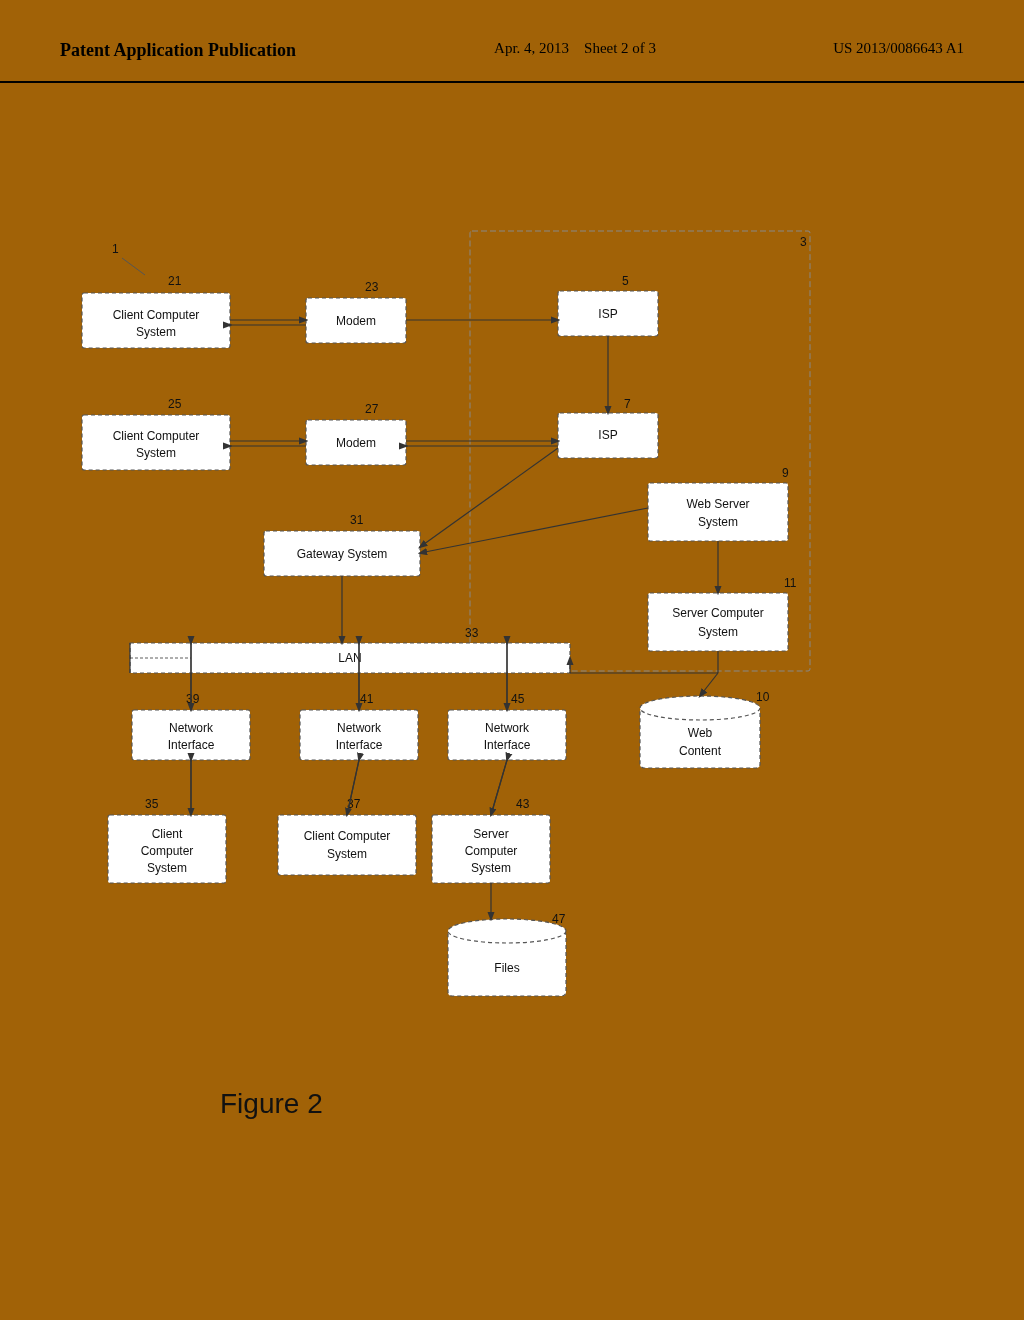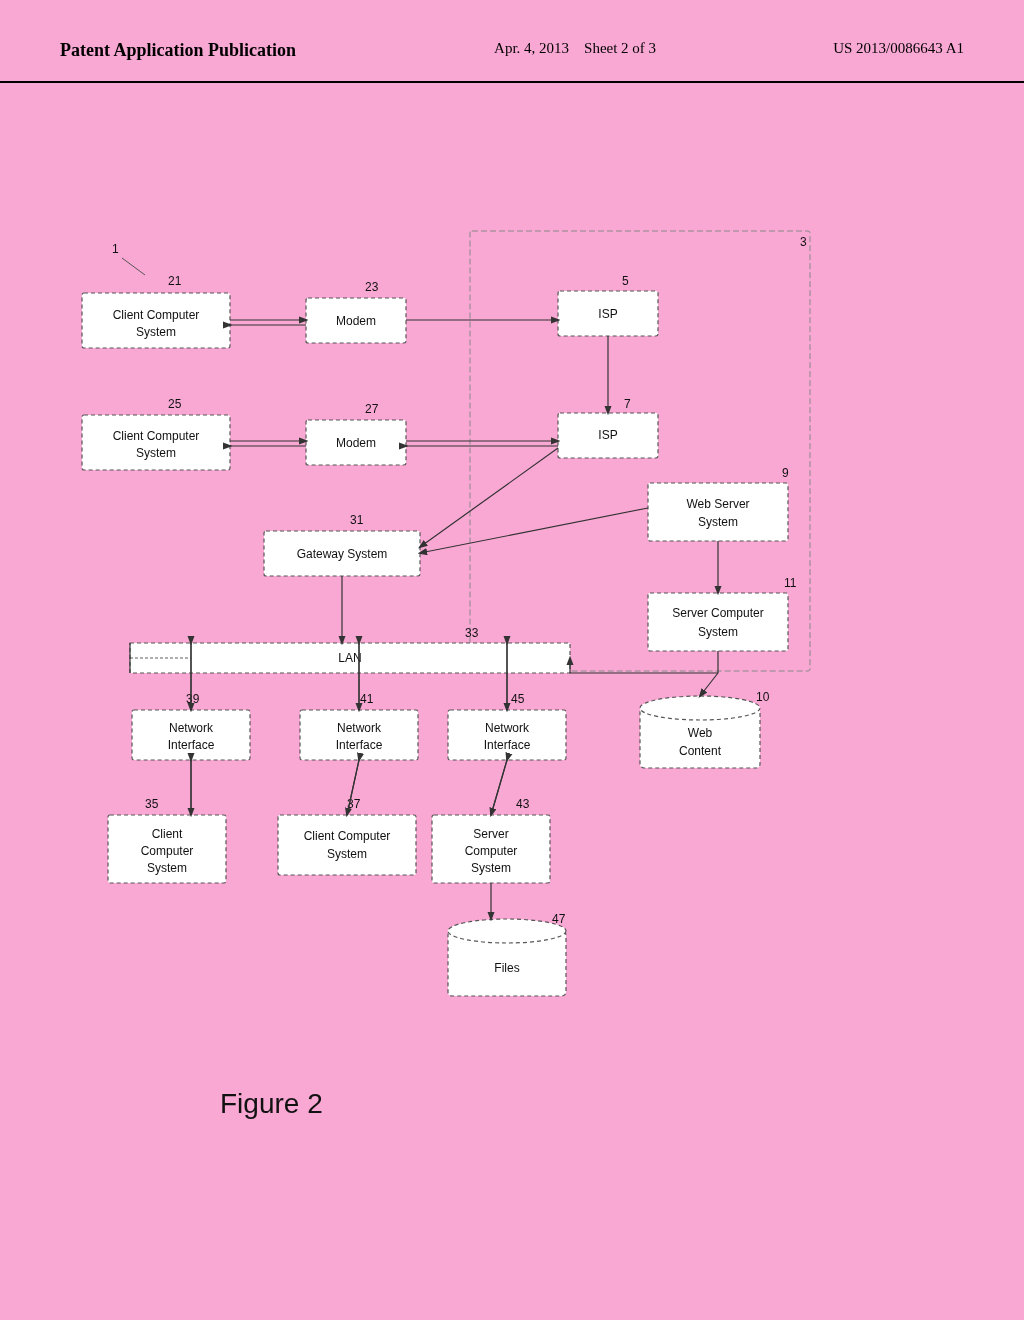--- a/index.html
+++ b/index.html
@@ -8,21 +8,21 @@
       font-family: 'Times New Roman', Times, serif;
       width: 1024px;
       min-height: 1320px;
       position: relative;
       overflow-x: hidden;
     }
 
     .page {
       width: 1024px;
       min-height: 1320px;
-      background: #f9a8d4;
+      background: #a16207;
       position: relative;
     }
 
     
     .header {
       display: flex;
       justify-content: space-between;
       align-items: flex-start;
       padding: 40px 60px 20px 60px;
       border-bottom: 2px solid #000;

